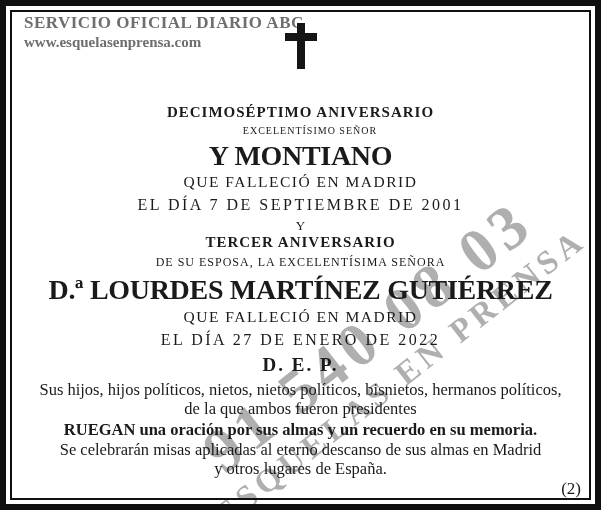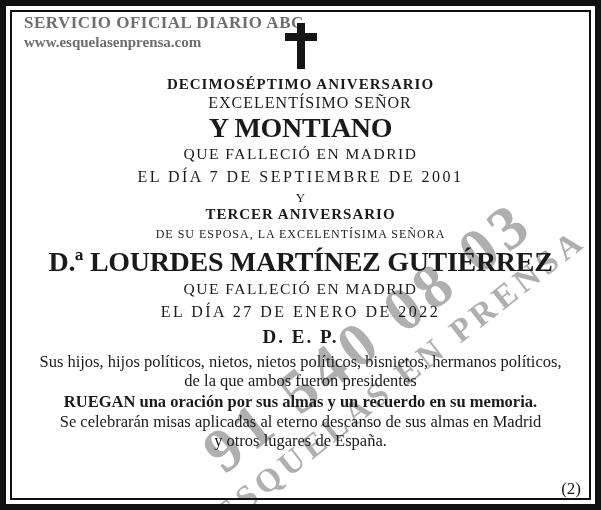--- a/index.html
+++ b/index.html
@@ -95,22 +95,22 @@
     transform: translateX(-50%);
     width: 8px; height: 100%;
     background: #151515;
   }
   .cross .h {
     position: absolute; left: 0; top: 10px;
     width: 100%; height: 8px;
     background: #151515;
   }
 
-  .l-anniv1   { margin-top: 63px; font-size: 15px;   font-weight: bold; letter-spacing: 1px;   line-height: 18px; }
-  .l-honor1   { font-size: 16px; letter-spacing: 1px;   line-height: 20px; padding-left: 19px; }
+  .l-anniv1   { margin-top: 91px; font-size: 15px;   font-weight: bold; letter-spacing: 1px;   line-height: 18px; }
+  .l-honor1   { font-size: 10px; letter-spacing: 1px;   line-height: 20px; padding-left: 19px; }
   .l-name-big { font-size: 28px;  font-weight: bold; letter-spacing: -0.3px; line-height: 34px; white-space: nowrap; }
   .l-name2    { line-height: 30px; }
   .l-fall     { font-size: 15.5px; letter-spacing: 1.5px; line-height: 21px; }
   .l-date     { font-size: 16px;  letter-spacing: 2.5px; line-height: 26px; }
   .l-y        { font-size: 13px;  line-height: 15px; }
   .l-anniv2   { font-size: 15px;  font-weight: bold; letter-spacing: 1px; line-height: 19px; }
   .l-honor2   { font-size: 12px; letter-spacing: 1px; line-height: 21px; }
   .l-name3    { line-height: 33px; }
   .l-fall2    { line-height: 21px; }
   .l-date2    { line-height: 26px; }

